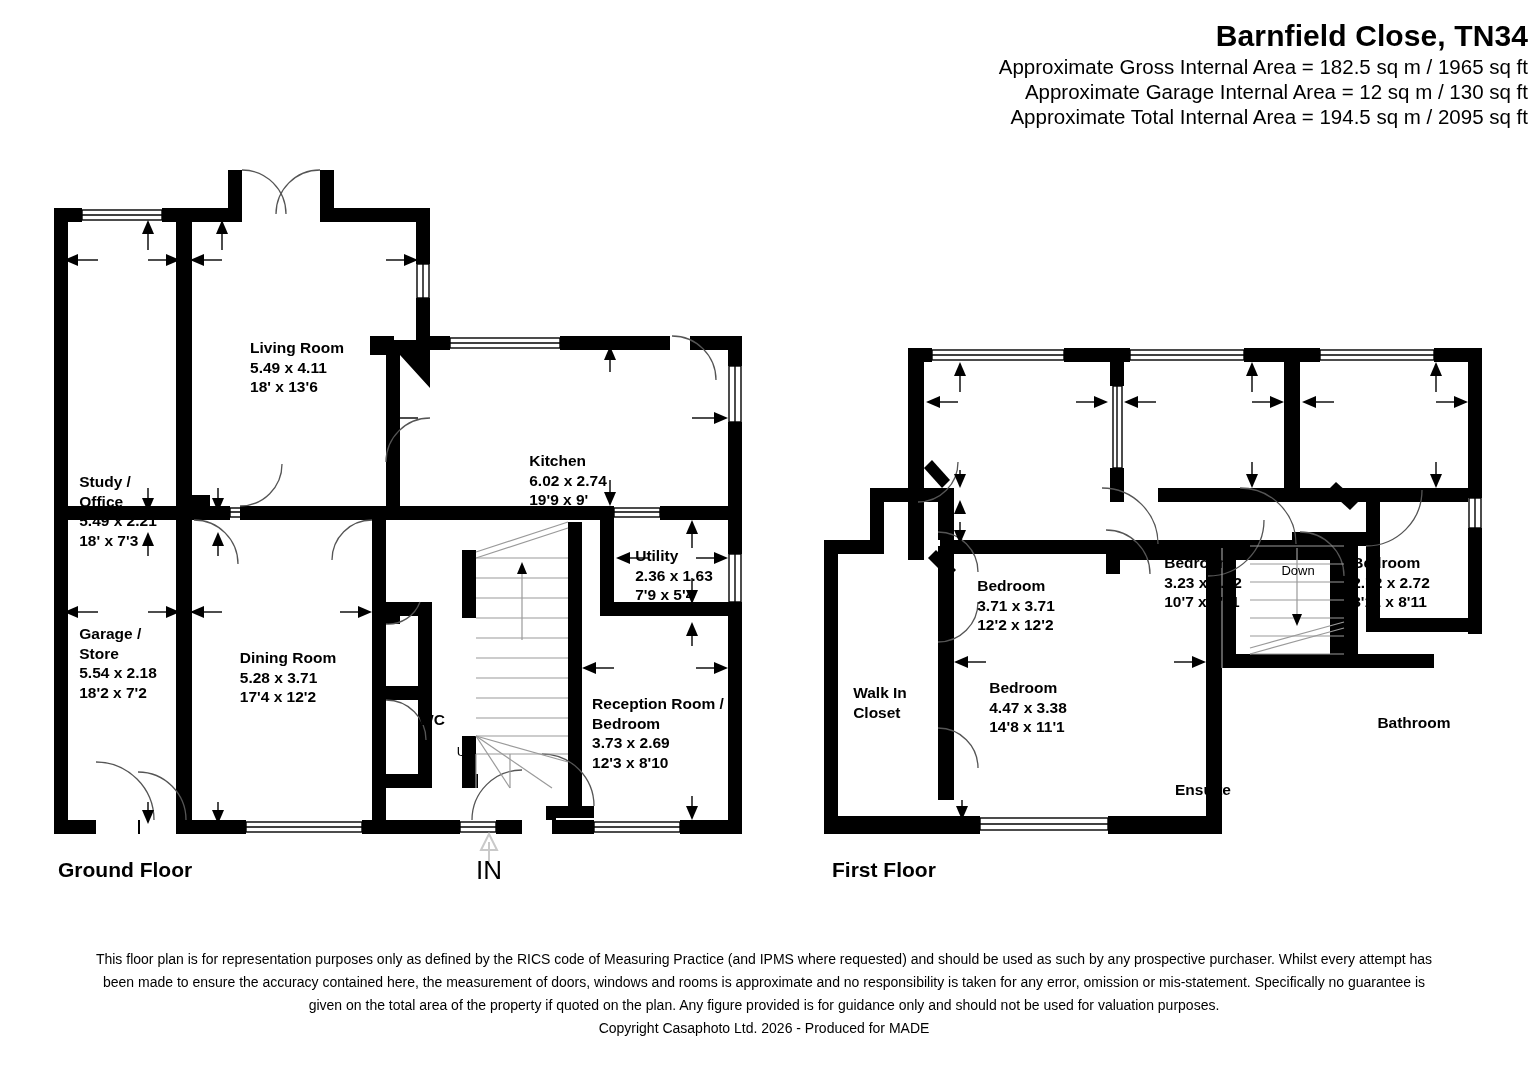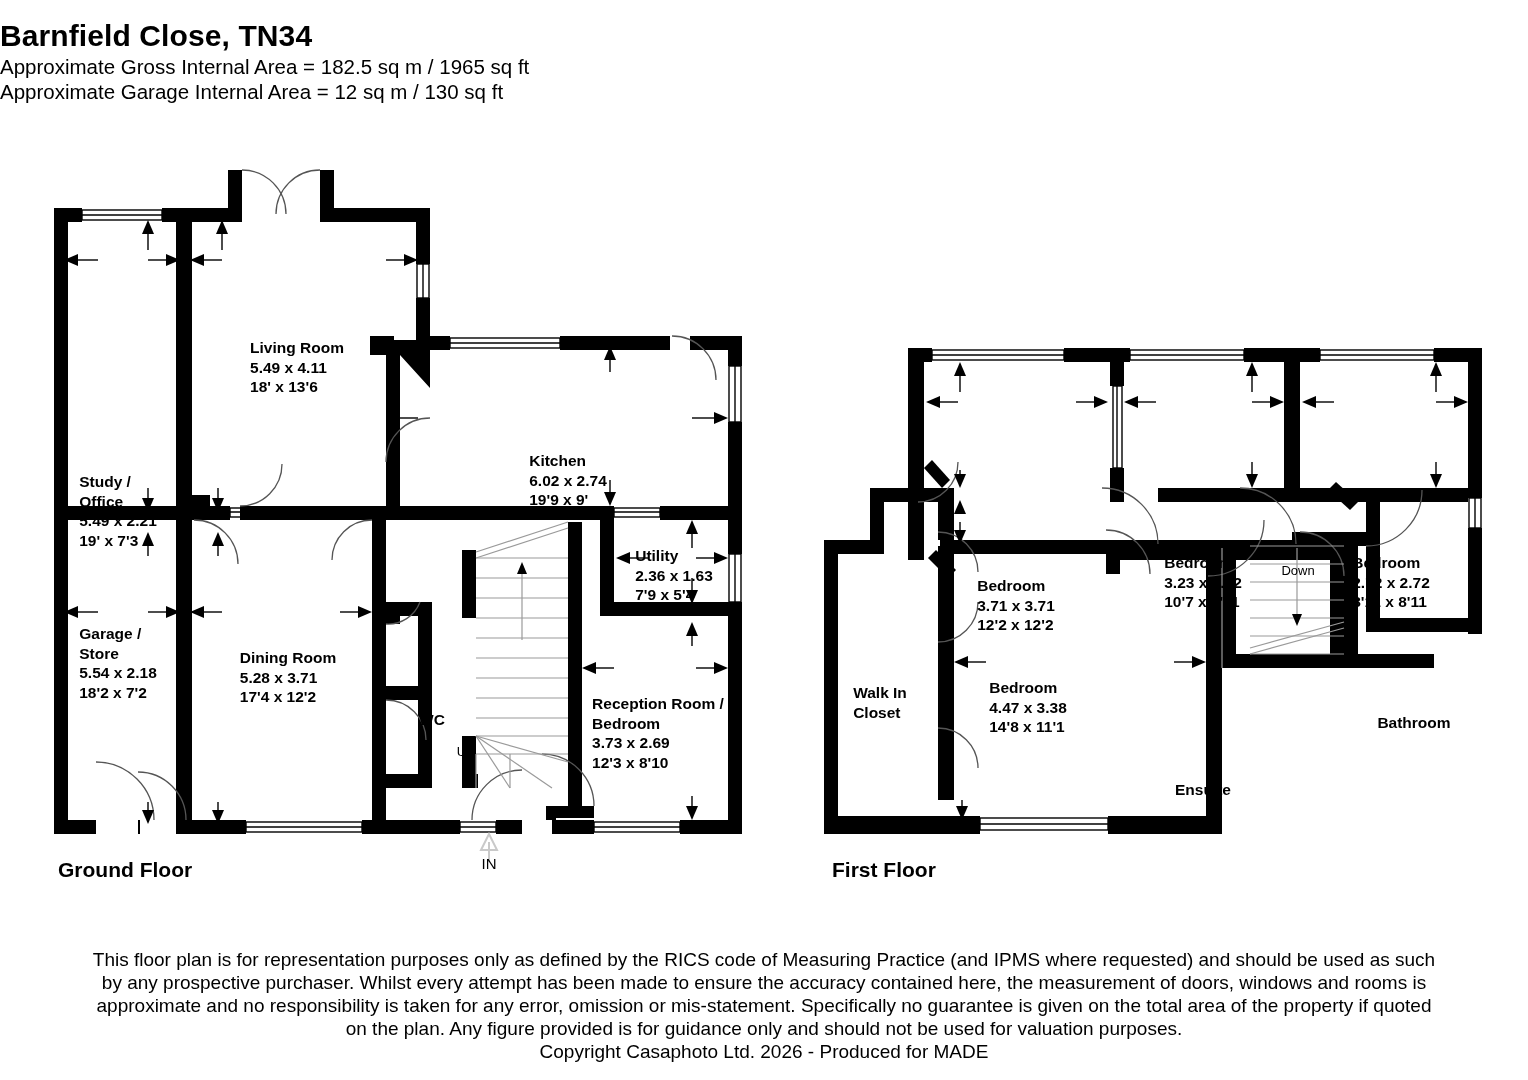--- a/index.html
+++ b/index.html
@@ -16,21 +16,21 @@
     position: relative;
     overflow: hidden;
   }
 
   
   #header {
     position: absolute;
     left: 0;
     top: 18px;
     width: 1528px;
-    text-align: left;
+    text-align: right;
   }
   #plan-title {
     font-size: 30px;
     font-weight: bold;
     letter-spacing: 0.1px;
     line-height: 36px;
   }
   .area-line {
     font-size: 20.5px;
     line-height: 25px;
@@ -71,54 +71,55 @@
     line-height: 15px;
     transform: translateX(-50%);
     white-space: nowrap;
     margin-top: 16px;
   }
 
   #in-label {
     position: absolute;
     left: 489px;
     top: 855px;
-    font-size: 15px;
+    font-size: 26px;
     font-weight: normal;
     transform: translateX(-50%);
     text-align: center;
   }
 
   
   #footer {
     position: absolute;
     left: 90px;
     top: 948px;
     width: 1348px;
     text-align: center;
-    font-size: 19px;
+    font-size: 14px;
     line-height: 23px;
   }
   #footer .copyright { display: block; }
 
   svg { display: block; }
   .wall   { fill: #000000; }
   .winline{ stroke: #000000; stroke-width: 1.4; fill: none; }
   .door   { stroke: #555555; stroke-width: 1.3; fill: none; }
   .stair  { stroke: #9a9a9a; stroke-width: 1.2; fill: none; }
   .dimline{ stroke: #000000; stroke-width: 1.4; fill: none; }
   .arrowhd{ fill: #000000; }
   .inarrow{ stroke: #c9c9c9; stroke-width: 2; fill: none; }
 </style>
 </head>
 <body>
 
 <div id="header">
   <div id="plan-title">Barnfield Close, TN34</div>
   <div class="area-line">Approximate Gross Internal Area = 182.5 sq m / 1965 sq ft</div>
   <div class="area-line">Approximate Garage Internal Area = 12 sq m / 130 sq ft</div>
+  <div class="area-line">Approximate Total Internal Area = 194.5 sq m / 2095 sq ft</div>
 </div>
 
 <div id="ground-floor-canvas" class="floor-canvas">
   <svg width="740" height="740" viewBox="0 0 740 740" xmlns="http://www.w3.org/2000/svg">
 
     <g class="wall">
 
       <rect x="14" y="58" width="14" height="626"></rect>
 
       <rect x="14" y="58" width="28" height="14"></rect>
@@ -424,21 +425,21 @@
     <g>
       <line class="inarrow" x1="449" y1="712" x2="449" y2="692"></line>
       <polygon points="449,684 441,700 457,700" fill="none" stroke="#c9c9c9" stroke-width="2"></polygon>
     </g>
   </svg>
 
   <div class="room-label" style="left:78px; top:322px;">
     <span class="rl-line">Study /</span>
     <span class="rl-line">Office</span>
     <span class="rl-line">5.49 x 2.21</span>
-    <span class="rl-line">19' x 7'3</span>
+    <span class="rl-line">18' x 7'3</span>
   </div>
 
   <div class="room-label" style="left:257px; top:188px;">
     <span class="rl-line">Living Room</span>
     <span class="rl-line">5.49 x 4.11</span>
     <span class="rl-line">18' x 13'6</span>
   </div>
 
   <div class="room-label" style="left:528px; top:257px;margin-top:44px;">
     <span class="rl-line">Kitchen</span>

